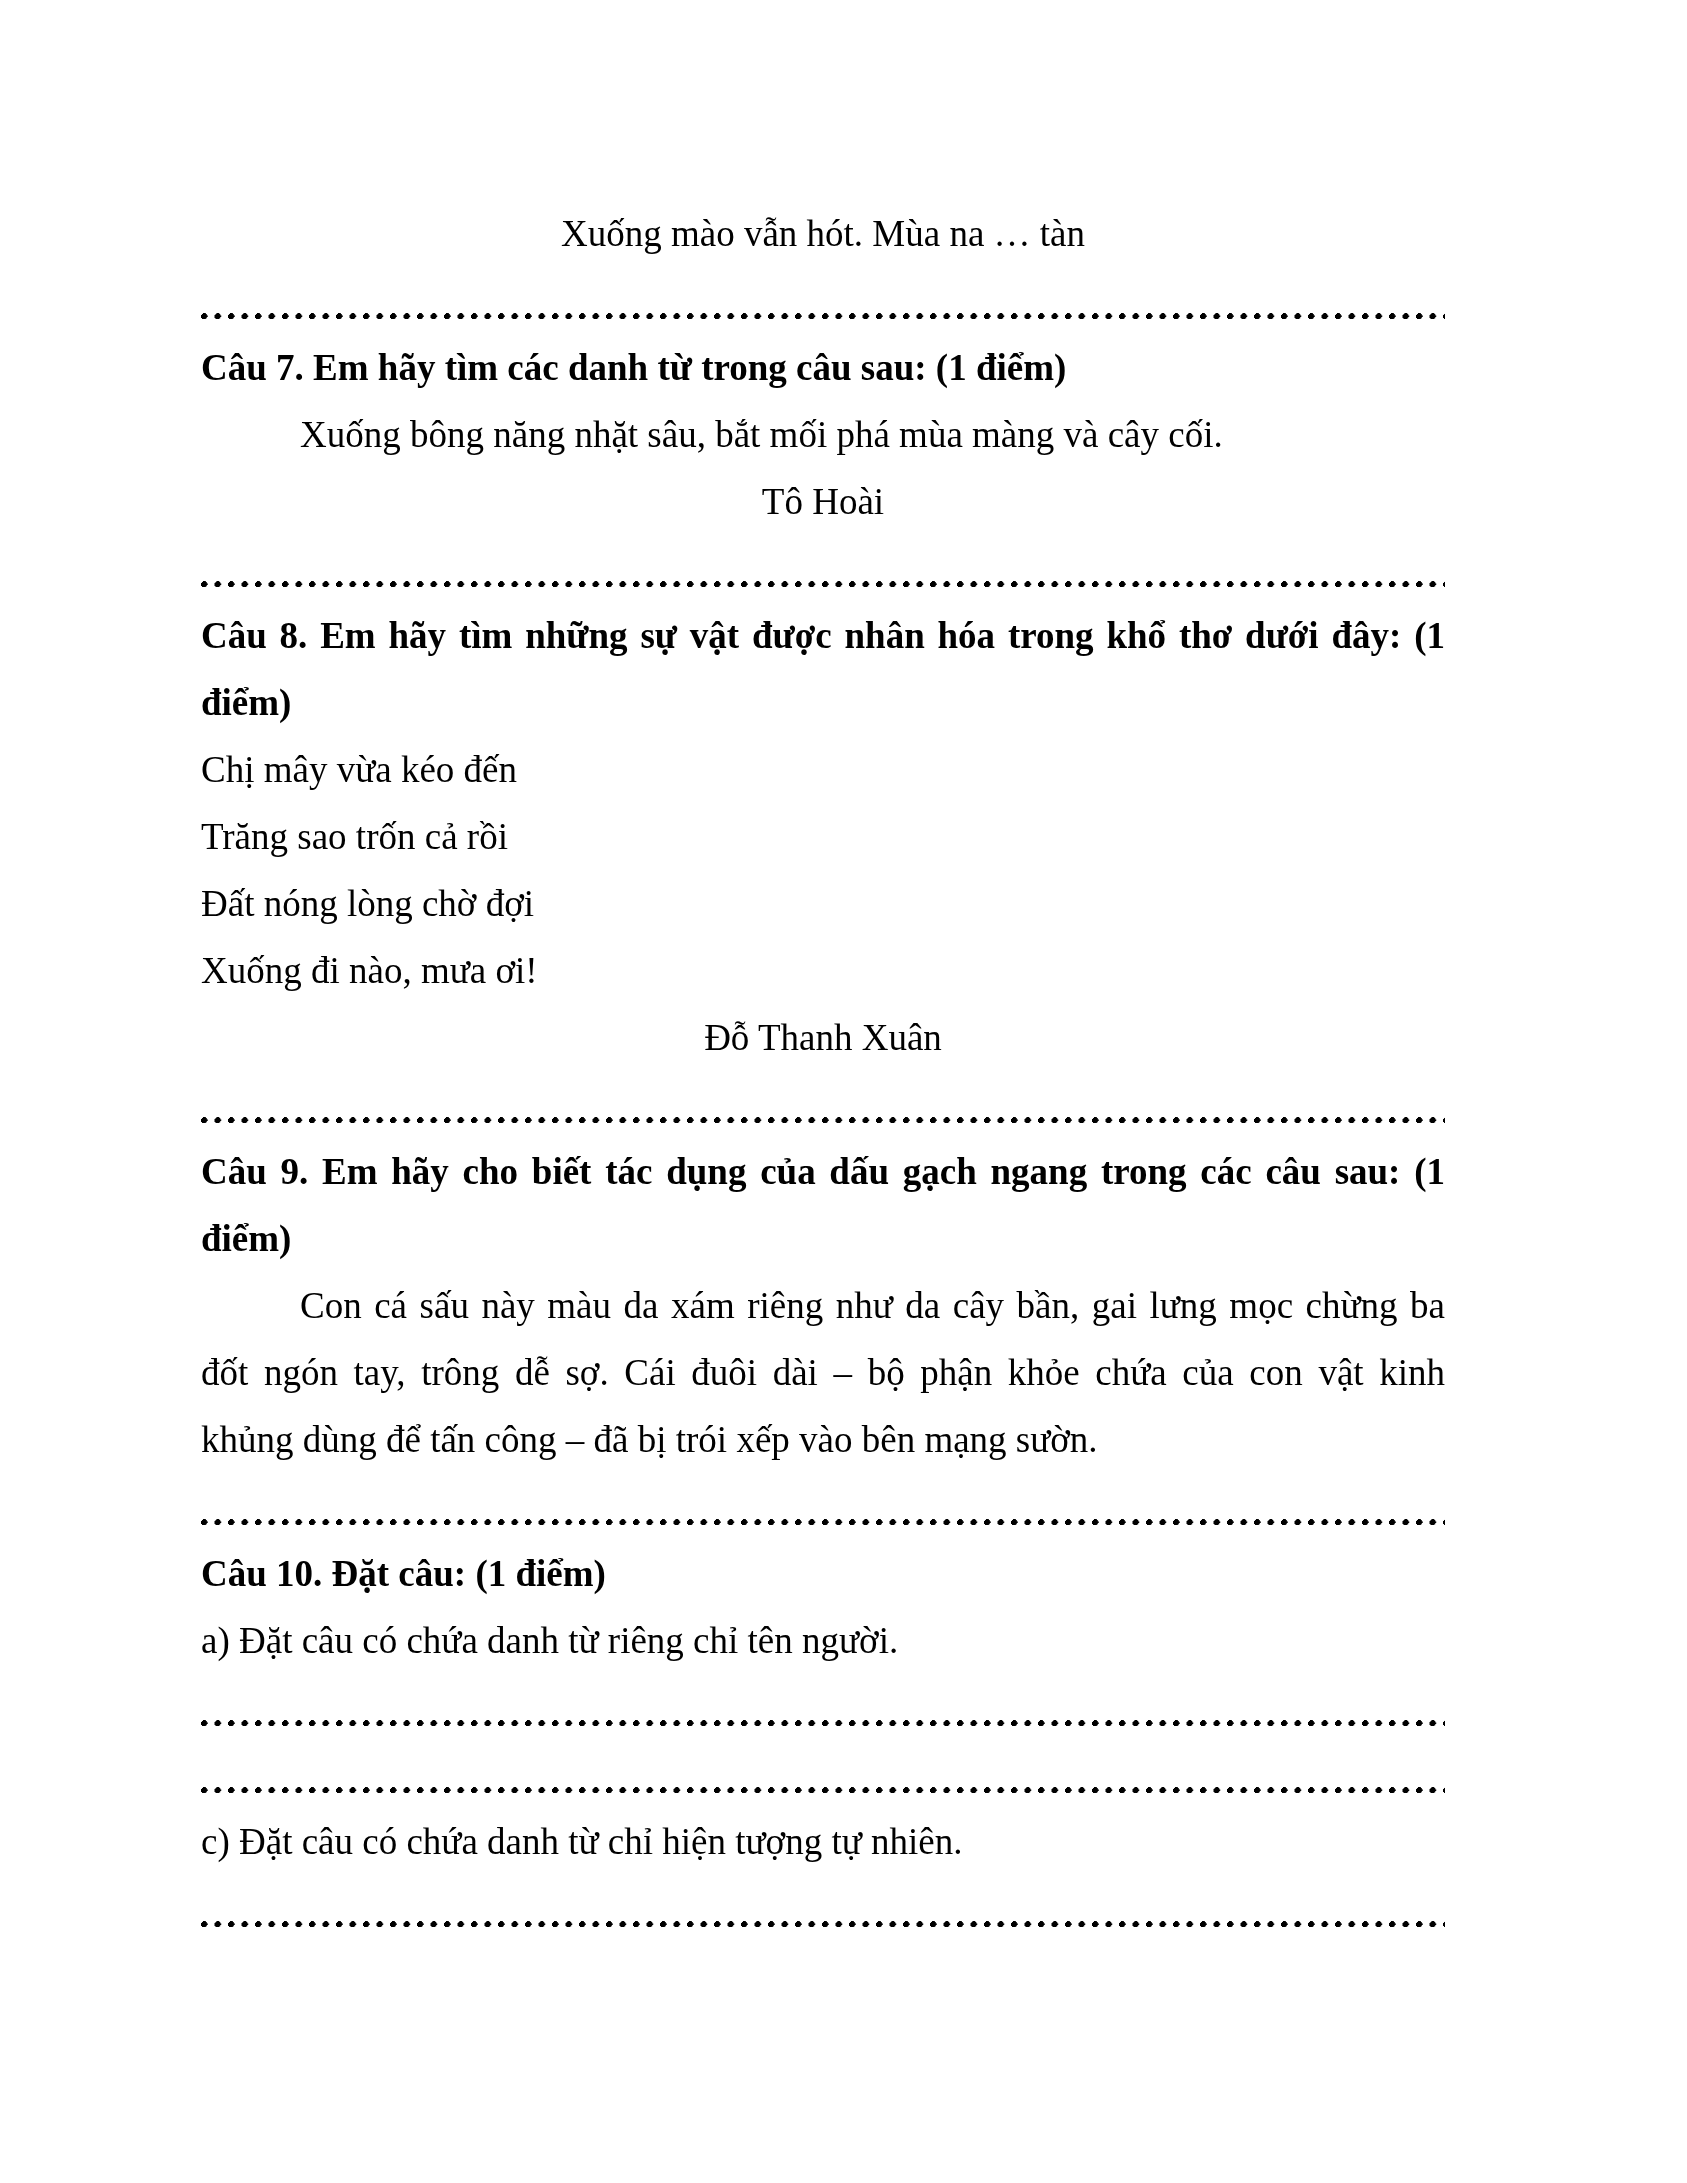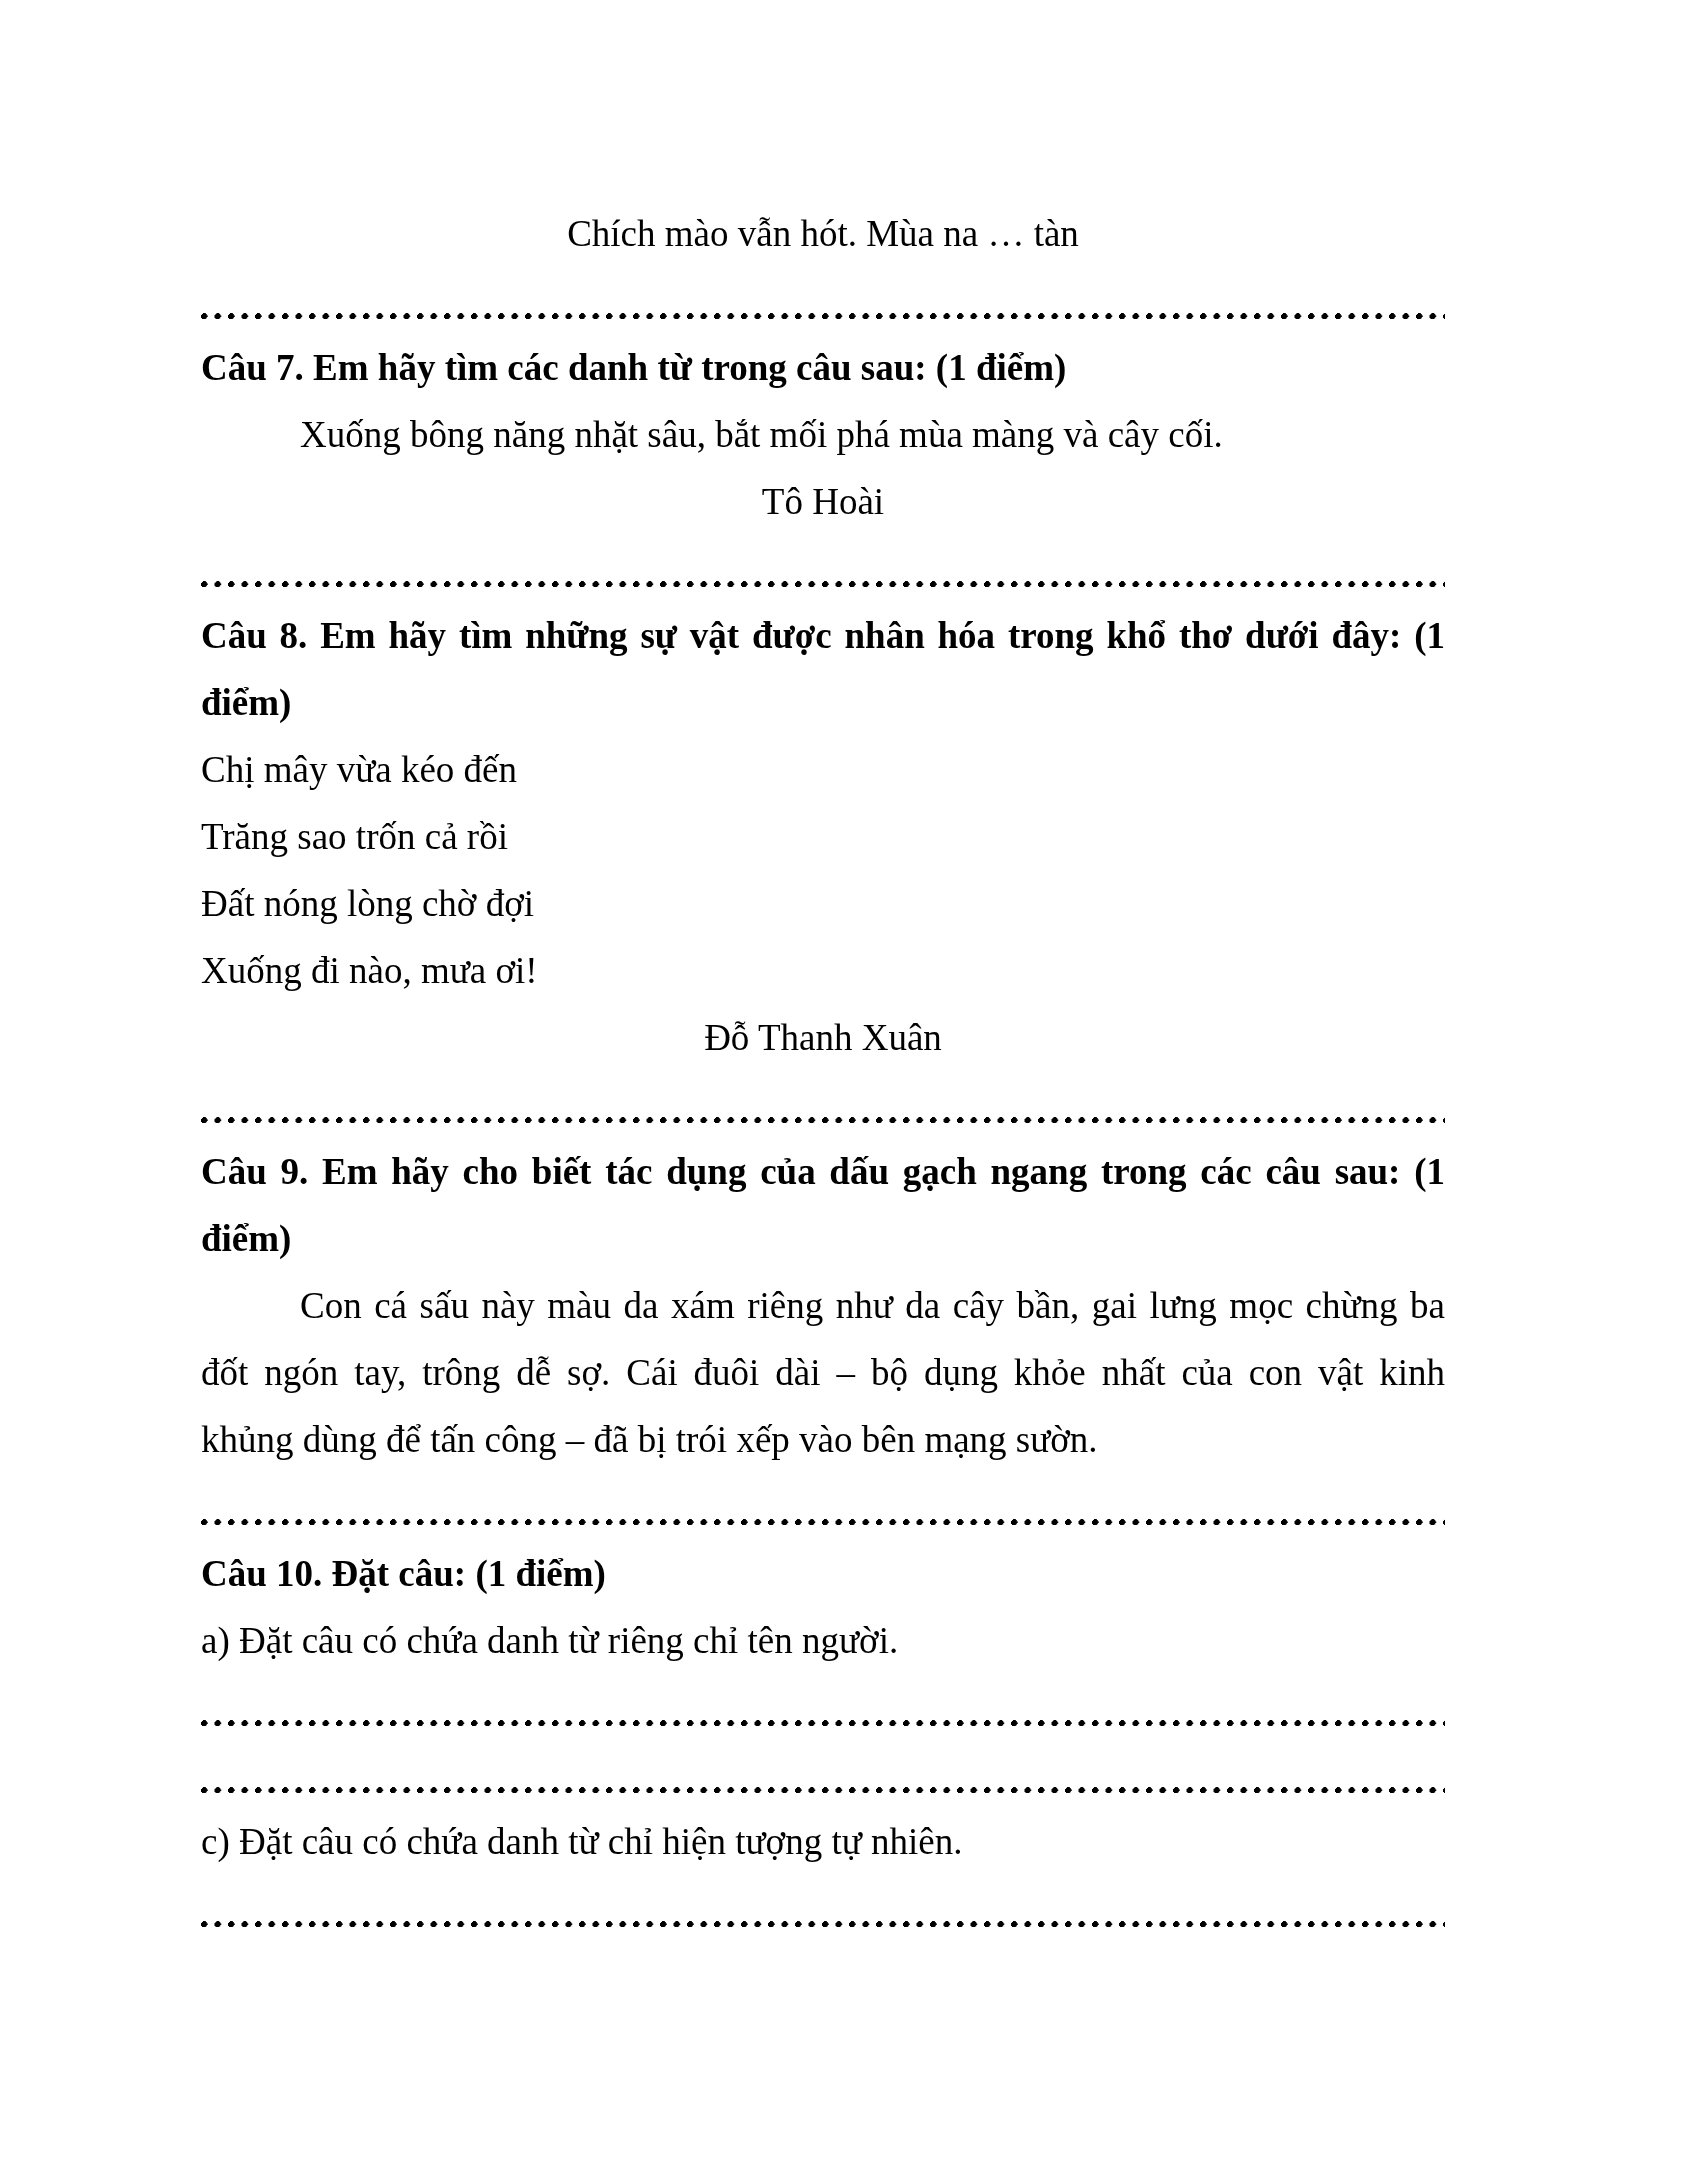--- a/index.html
+++ b/index.html
@@ -34,21 +34,21 @@
     background-repeat: repeat-x;
     background-position: 0 46px;
   }
 </style>
 </head>
 <body>
 
 <div class="page">
   <div class="content">
 
-    <div class="center">Chích mào vẫn hót. Mùa na … tàn</div>
+    <div class="center">Xuống mào vẫn hót. Mùa na … tàn</div>
 
     <div class="dots"></div>
 
     <div class="h">Câu 7. Em hãy tìm các danh từ trong câu sau: (1 điểm)</div>
     <div class="findent">Xuống bông năng nhặt sâu, bắt mối phá mùa màng và cây cối.</div>
     <div class="attrib">Tô Hoài</div>
 
     <div class="dots"></div>
 
     <div class="h jlast">Câu 8. Em hãy tìm những sự vật được nhân hóa trong khổ thơ dưới đây: (1</div>
@@ -62,21 +62,21 @@
     </div>
     <div class="attrib">Đỗ Thanh Xuân</div>
 
     <div class="dots"></div>
 
     <div class="h jlast">Câu 9. Em hãy cho biết tác dụng của dấu gạch ngang trong các câu sau: (1</div>
     <div class="h">điểm)</div>
 
     <div>
       <div class="jlast findent">Con cá sấu này màu da xám riêng như da cây bần, gai lưng mọc chừng ba</div>
-      <div class="jlast">đốt ngón tay, trông dễ sợ. Cái đuôi dài – bộ dụng khỏe nhất của con vật kinh</div>
+      <div class="jlast">đốt ngón tay, trông dễ sợ. Cái đuôi dài – bộ phận khỏe chứa của con vật kinh</div>
       <div>khủng dùng để tấn công – đã bị trói xếp vào bên mạng sườn.</div>
     </div>
 
     <div class="dots"></div>
 
     <div class="h">Câu 10. Đặt câu: (1 điểm)</div>
     <div>a) Đặt câu có chứa danh từ riêng chỉ tên người.</div>
 
     <div class="dots"></div>
 

